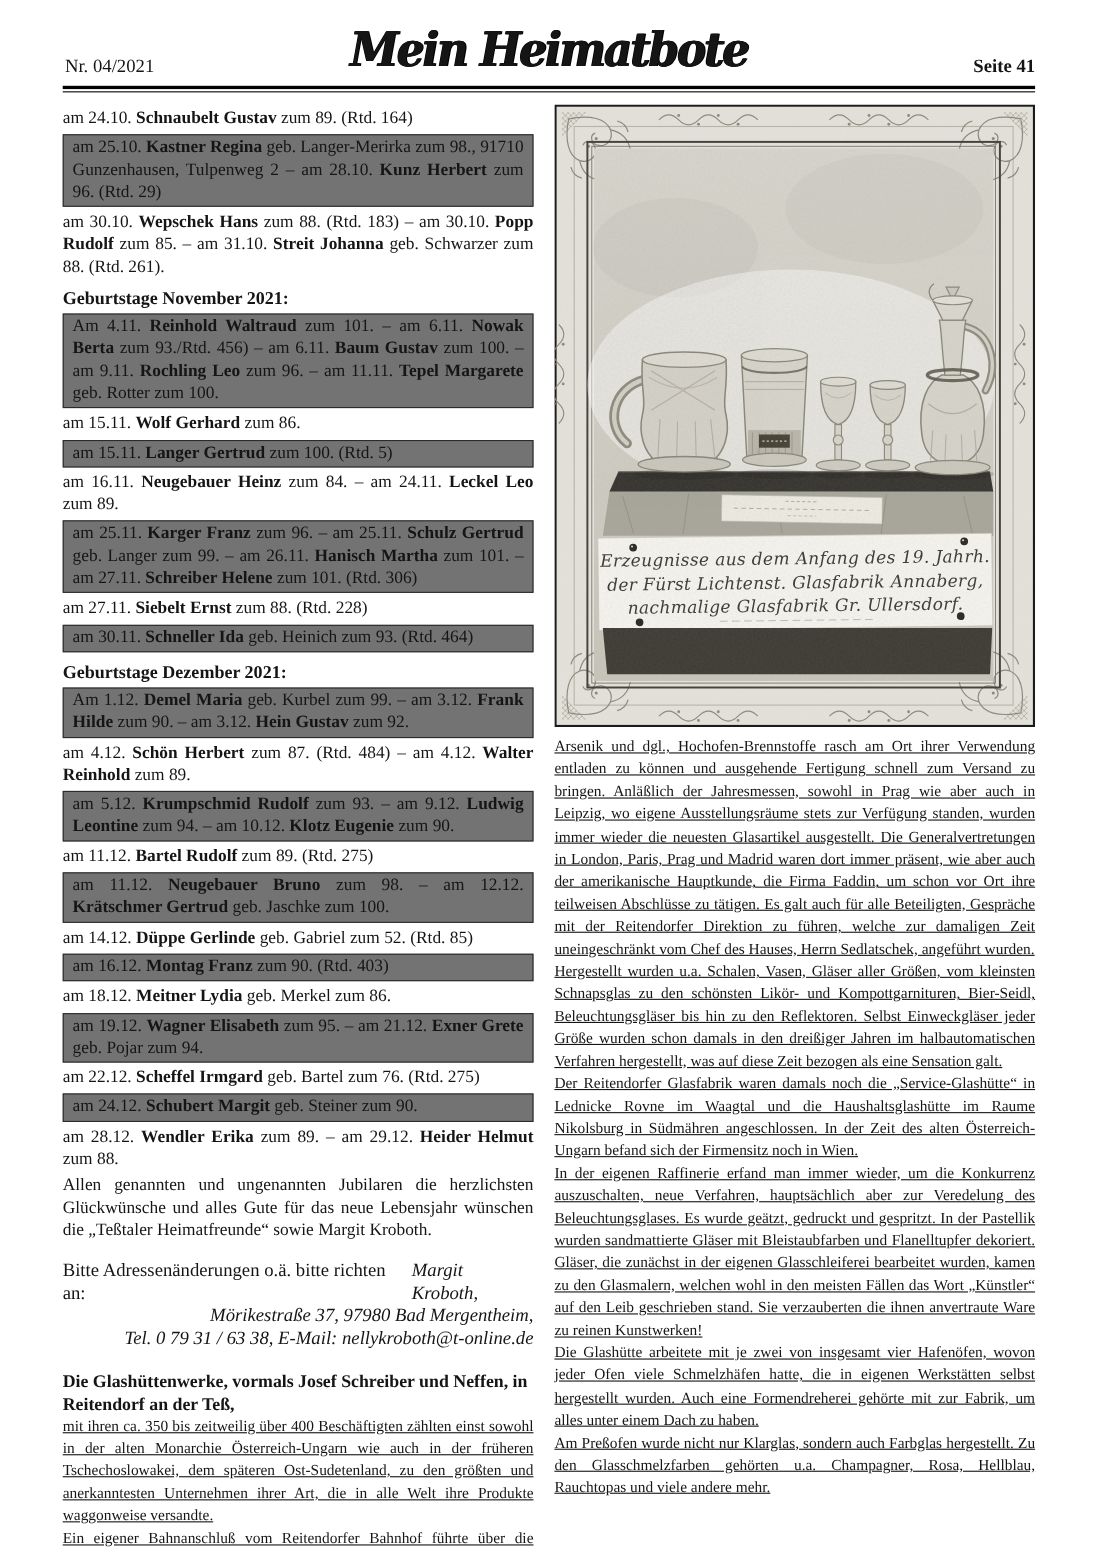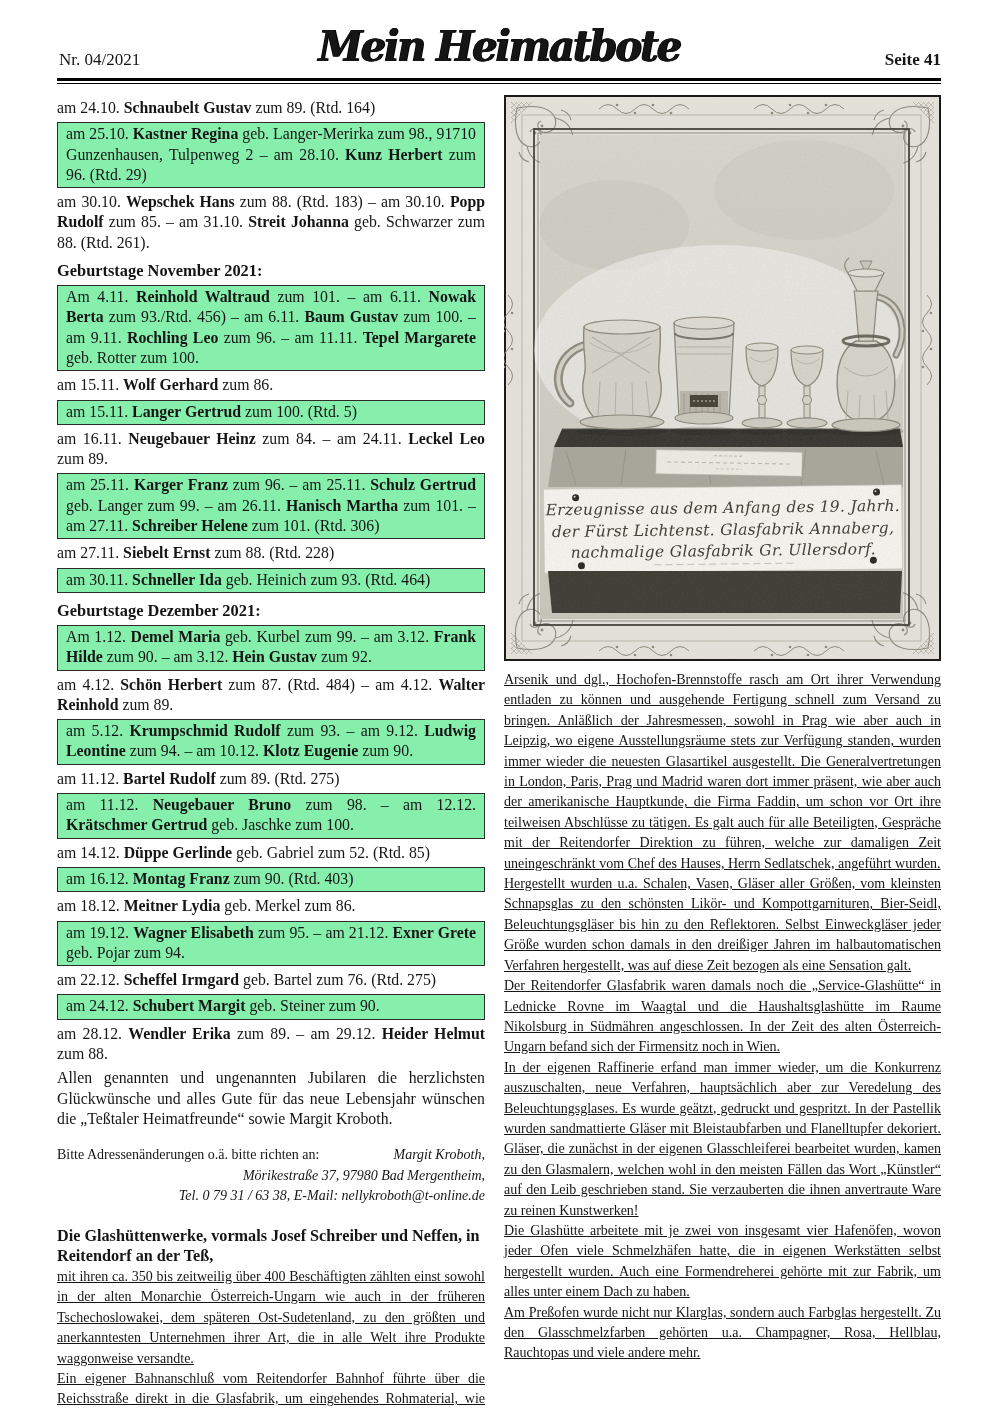--- a/index.html
+++ b/index.html
@@ -22,24 +22,24 @@
   
   .cols{display:flex;gap:19px;margin-top:11px;align-items:flex-start;}
   .col-left{width:434px;}
   .col-right{width:437px;}
   
   .bd-entry{font-size:15.8px;line-height:20.3px;text-align:justify;margin:3px 0;hyphens:auto;}
   .bd-entry.boxed{
     background:#ececе9;background:#ececE9;background:#ececc e9; 
   }
   .bd-entry.boxed{background:#ececE9;}
-  .bd-entry.boxed{background:#86efac;border:1px solid #2b2b2b;padding:1px 8px 2px 8px;margin:4px 0;}
+  .bd-entry.boxed{background:#737373;border:1px solid #2b2b2b;padding:1px 8px 2px 8px;margin:4px 0;}
   .bd-heading{font-weight:bold;font-size:16.4px;margin:8px 0 3px 0;font-family:Liberation Serif, serif;}
   .closing{font-size:15.8px;line-height:20.3px;text-align:justify;margin-top:4px;hyphens:auto;}
-  .address{margin-top:14px;font-size:14px;line-height:20.6px;}
+  .address{margin-top:14px;font-size:17px;line-height:20.6px;}
   .address .l1{display:flex;justify-content:space-between;}
   .address .it{font-style:italic;}
   .address .r{text-align:right;font-style:italic;}
   
   .article-title{font-weight:bold;font-size:16.2px;line-height:20.6px;margin-top:19px;}
   .article p, .jpara{font-size:14px;line-height:20.4px;text-align:justify;margin:0;hyphens:auto;text-decoration:underline;}
   
   .photo-wrap{margin-bottom:9px;line-height:0;}
   .photo-caption-text{font-family:"DejaVu Serif",serif;font-style:italic;}
 </style>

